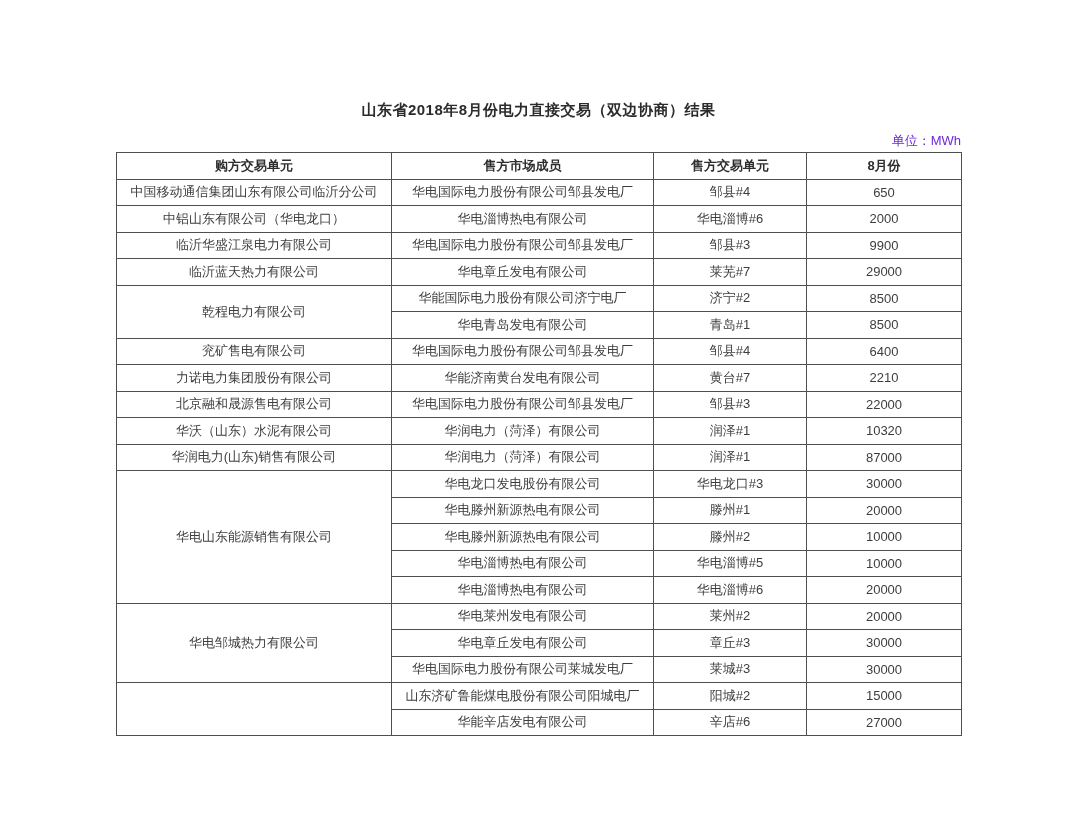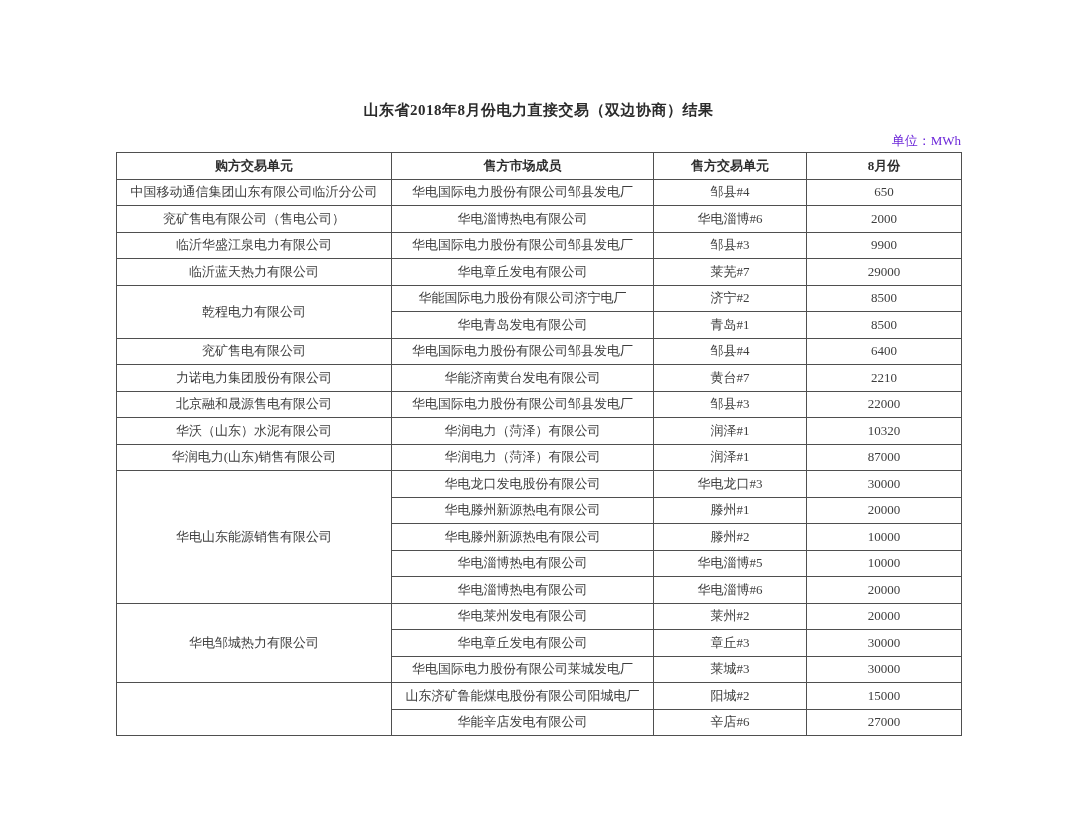--- a/index.html
+++ b/index.html
@@ -1,21 +1,21 @@
 <!DOCTYPE html>
 <html><head>
 <meta charset="utf-8">
 <style>
   html, body { margin: 0; padding: 0; background: #ffffff; }
   .page {
     position: relative;
     width: 1080px;
     height: 759px;
     background: #ffffff;
-    font-family: Liberation Serif, serif;
+    font-family: Liberation Sans, sans-serif;
     color: #3d3d3d;
     overflow: hidden;
     border-radius: 31px;
   }
   .doc-title {
     position: absolute;
     top: 101px;
     left: 116px;
     width: 845px;
     text-align: center;
@@ -110,21 +110,21 @@
       </tr>
     </thead>
     <tbody>
         <tr>
           <td>中国移动通信集团山东有限公司临沂分公司</td>
           <td>华电国际电力股份有限公司邹县发电厂</td>
           <td>邹县#4</td>
           <td>650</td>
         </tr>
         <tr>
-          <td>兖矿售电有限公司（售电公司）</td>
+          <td>中铝山东有限公司（华电龙口）</td>
           <td>华电淄博热电有限公司</td>
           <td>华电淄博#6</td>
           <td>2000</td>
         </tr>
         <tr>
           <td>临沂华盛江泉电力有限公司</td>
           <td>华电国际电力股份有限公司邹县发电厂</td>
           <td>邹县#3</td>
           <td>9900</td>
         </tr>

